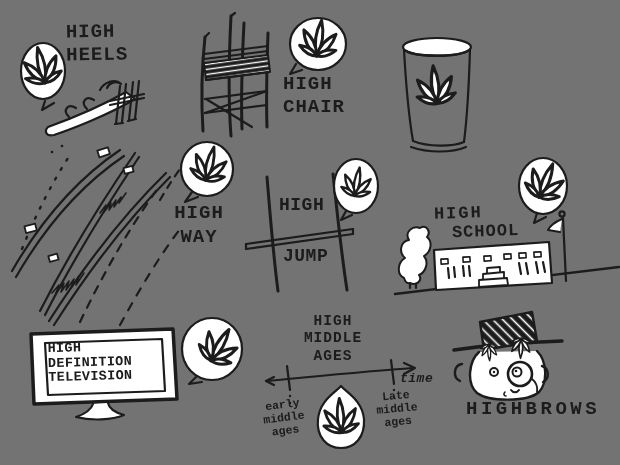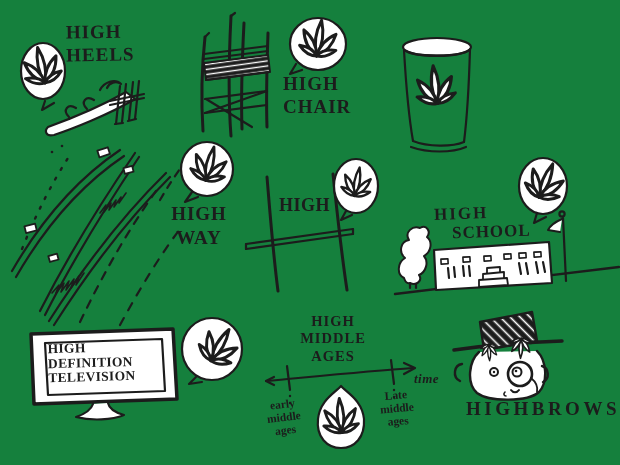--- a/index.html
+++ b/index.html
@@ -1,36 +1,36 @@
 <!DOCTYPE html>
 <html><head>
 <meta charset="utf-8">
 <style>
   html,body{margin:0;padding:0;background:#ffffff;}
   .canvas{
-    position:relative;width:620px;height:465px;background:#15803d;
-    overflow:hidden;font-family:Liberation Serif, serif;color:#1c1c1c;
+    position:relative;width:620px;height:465px;background:#737373;
+    overflow:hidden;font-family:Liberation Mono, monospace;color:#1c1c1c;
   }
   svg.sketch{position:absolute;left:0;top:0;}
   .ink{stroke:#1c1c1c;fill:none;stroke-width:2.2;stroke-linecap:round;stroke-linejoin:round;}
   .label{
     position:absolute;white-space:pre-line;font-weight:bold;color:#1c1c1c;
     line-height:1.2;letter-spacing:1px;
   }
   .lbl-heels{left:66px;top:21px;font-size:19px;transform:rotate(-1deg);}
   .lbl-chair{left:283px;top:73px;font-size:19px;}
   .lbl-glass{left:483px;top:45px;font-size:19px;line-height:1.45;}
   .lbl-way{left:168px;top:202px;width:62px;font-size:19px;line-height:1.25;text-align:center;}
   .lbl-jump-top{left:279px;top:195px;font-size:18px;letter-spacing:.5px;}
   .lbl-jump-bottom{left:283px;top:246px;font-size:18px;letter-spacing:.5px;}
   .lbl-school-1{left:434px;top:204px;font-size:17px;letter-spacing:2px;transform:rotate(-2deg);}
   .lbl-school-2{left:452px;top:222px;font-size:17px;transform:rotate(-2deg);}
   .lbl-tv{left:48px;top:341px;font-size:13.5px;line-height:1.08;letter-spacing:.3px;transform:rotate(-1.5deg);}
   .lbl-ages{left:290px;top:313px;width:86px;font-size:14.5px;line-height:1.2;text-align:center;}
-  .lbl-time{left:414px;top:371px;font-size:13px;font-style:italic;letter-spacing:.5px;}
+  .lbl-time{left:400px;top:371px;font-size:13px;font-style:italic;letter-spacing:.5px;}
   .lbl-early{left:258px;top:398px;width:52px;font-size:11.5px;line-height:1.15;text-align:center;letter-spacing:0;transform:rotate(-7deg);}
   .lbl-late{left:372px;top:389px;width:50px;font-size:11.5px;line-height:1.15;text-align:center;letter-spacing:0;transform:rotate(-5deg);}
   .lbl-brows{left:466px;top:398px;font-size:19px;letter-spacing:3.5px;}
 </style>
 </head>
 <body>
 
 <div class="canvas">
 
 <svg class="sketch" width="620" height="465" viewBox="0 0 620 465" aria-hidden="true">
@@ -247,20 +247,21 @@
   </g>
 </svg>
 
 <div class="label lbl-heels">HIGH
 HEELS</div>
 <div class="label lbl-chair">HIGH
 CHAIR</div>
 <div class="label lbl-way">HIGH
 WAY</div>
 <div class="label lbl-jump-top">HIGH</div>
+<div class="label lbl-jump-bottom">JUMP</div>
 <div class="label lbl-school-1">HIGH</div>
 <div class="label lbl-school-2">SCHOOL</div>
 <div class="label lbl-tv">HIGH
 DEFINITION
 TELEVISION</div>
 <div class="label lbl-ages">HIGH
 MIDDLE
 AGES</div>
 <div class="label lbl-time">time</div>
 <div class="label lbl-early">early

